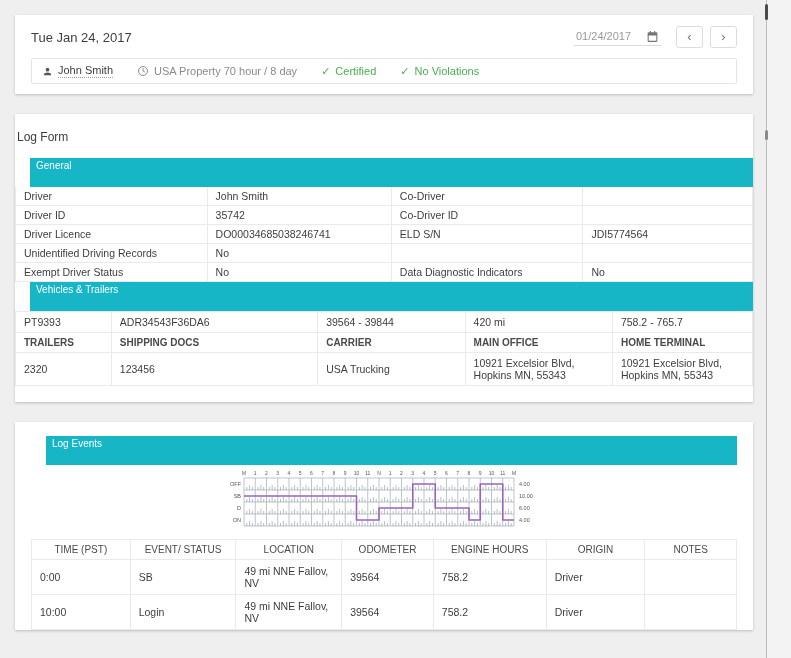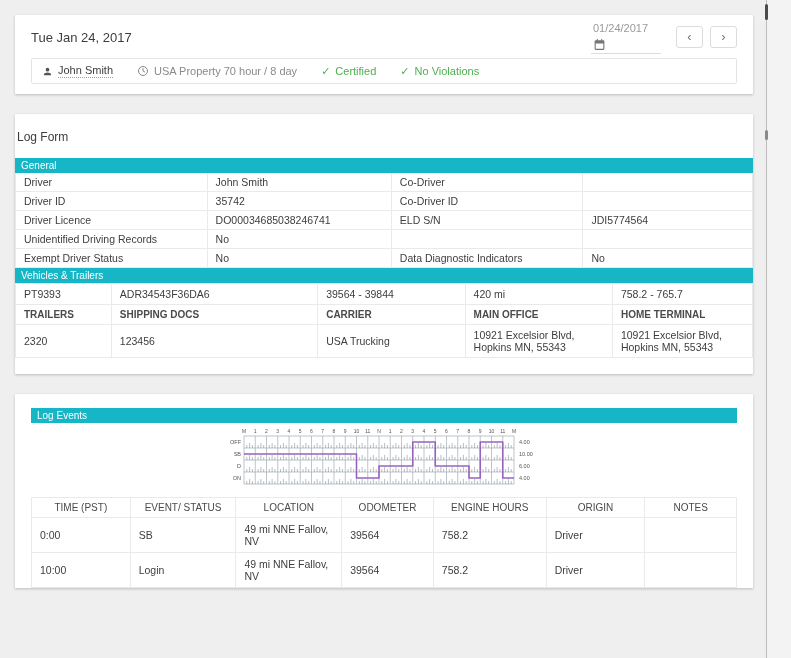--- a/index.html
+++ b/index.html
@@ -13,36 +13,36 @@
   .page{position:absolute;left:15px;top:0;width:738px;}
   .card{
     background:#fff;border-radius:0;
     box-shadow:0 1px 3px rgba(0,0,0,.14), 0 1px 2px rgba(0,0,0,.08);
   }
   
   .header-card{margin-top:15px;padding:10px 16px 10px;}
   .header-top{display:flex;justify-content:space-between;align-items:center;height:24px;}
   .date-title{font-size:13px;color:#3d3d3d;}
   .date-controls{display:flex;align-items:center;gap:7px;}
-  .date-field{display:flex;align-items:flex-start;gap:4px;border-bottom:1px solid #dcdcdc;padding:1px 2px 2px;margin-right:8px;flex-direction:column;}
+  .date-field{display:flex;align-items:center;gap:4px;border-bottom:1px solid #dcdcdc;padding:1px 2px 2px;margin-right:8px;}
   .date-input{border:none;outline:none;width:66px;font-size:11px;color:#9a9a9a;background:transparent;font-family:inherit;padding:0;}
   .nav-btn{width:27px;height:22px;border:1px solid #dcdcdc;background:#fff;border-radius:3px;
     color:#757575;font-size:13px;line-height:18px;text-align:center;padding:0;cursor:pointer;font-family:inherit;}
   .driver-bar{margin-top:9px;border:1px solid #e4e4e4;border-radius:2px;padding:5px 10px;
     display:flex;align-items:center;gap:24px;font-size:11px;height:26px;}
   .driver-chip{display:flex;align-items:center;gap:5px;}
   .driver-name{border-bottom:1px dotted #9e9e9e;padding-bottom:1px;color:#3d3d3d;}
   .muted{color:#8a8a8a;}
   .green-item{display:flex;align-items:center;gap:5px;color:var(--green);}
   .check-glyph{font-size:11px;}
   
   .form-card{margin-top:20px;padding:16px 0 16px;}
   .log-card{margin-top:20px;padding:14px 16px 0;}
   .section-title{font-size:12px;color:#3d3d3d;margin:0 0 14px 2px;}
-  .teal-bar{background:var(--teal);color:#fff;font-size:10px;line-height:15px;height:15px;padding:0 6px;}
+  .teal-bar{background:var(--teal);color:#fff;font-size:10px;line-height:15px;height:29px;padding:0 6px;margin-left:15px;}
   table{width:100%;border-collapse:collapse;table-layout:fixed;}
   td,th{overflow:hidden;}
   
   .general-table td{border:1px solid #eaeaea;border-top:none;font-size:10.5px;padding:3px 8px;height:17px;color:#3d3d3d;}
   
   .vehicles-table th{border:1px solid #eaeaea;font-size:10px;font-weight:bold;color:#4a4a4a;
     text-align:left;padding:4px 8px;height:18px;}
   .vehicles-table td{border:1px solid #eaeaea;font-size:10.5px;padding:4px 8px;height:18px;color:#3d3d3d;}
   
   .duty-graph{display:block;margin:4px auto 8px;}

